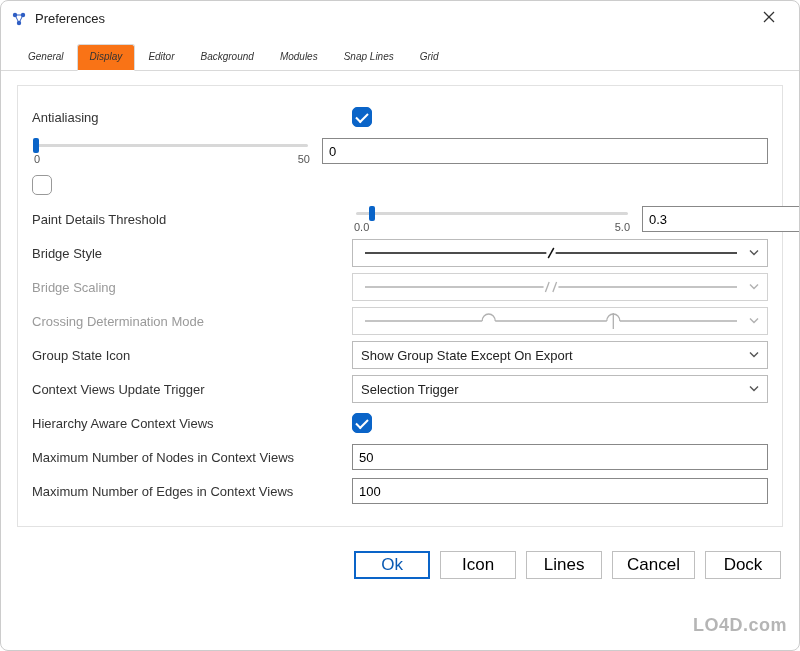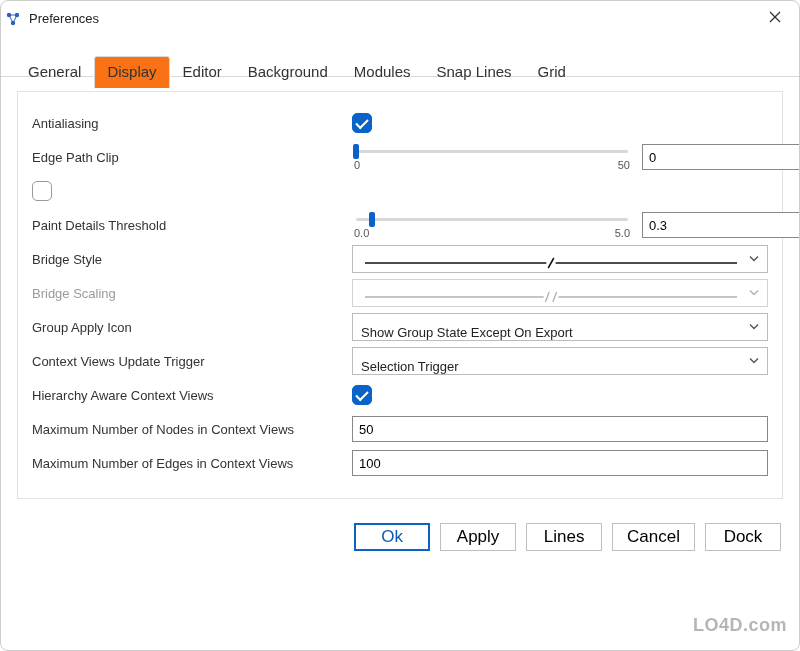--- a/index.html
+++ b/index.html
@@ -19,21 +19,21 @@
     border: 1px solid #ccc;
     border-radius: 8px;
     overflow: hidden;
     background: #fff;
     position: relative;
   }
   .titlebar {
     height: 36px;
     display: flex;
     align-items: center;
-    padding: 0 4px;
+    padding: 0 10px;
     border-bottom: 1px solid rgba(0,0,0,0);
   }
   .titlebar .app-icon {
     width: 16px; height: 16px;
     margin-right: 8px;
     display: flex; align-items: center; justify-content: center;
   }
   .titlebar .title {
     font-size: 13px;
     color: #222;
@@ -49,28 +49,29 @@
   .close svg { width: 12px; height: 12px; }
   .tabs {
     display: flex;
     padding: 6px 14px 0 14px;
     gap: 0;
     border-bottom: 1px solid #d9d9d9;
     position: relative;
   }
   .tab {
     padding: 6px 12px 8px 12px;
-    font-size: 15px;
+    font-size: 10px;
     color: #333;
     cursor: pointer;
     border: 1px solid transparent;
     border-bottom: none;
     position: relative;
-    top: 13px;
+    top: 1px;
     background: transparent;
+    font-style: italic;
   }
   .tab.active {
     border-color: #d9d9d9;
     border-bottom: 1px solid #fff;
     background: #f97316;
     border-top-left-radius: 3px;
     border-top-right-radius: 3px;
   }
   .body {
     padding: 14px 16px 12px 16px;
@@ -148,21 +149,21 @@
     font-size: 13px;
     font-family: inherit;
     outline: none;
     background: #fff;
   }
   .combo {
     flex: 1;
     height: 28px;
     border: 1px solid #bbb;
     display: flex;
-    align-items: flex-end;
+    align-items: center;
     padding: 0 28px 0 8px;
     position: relative;
     cursor: pointer;
     background: #fff;
   }
   .combo .chev {
     position: absolute;
     right: 8px;
     top: 50%;
     transform: translateY(-50%);
@@ -250,21 +251,20 @@
   <div class="body">
     <div class="panel">
 
       <div class="row">
         <span class="label">Antialiasing</span>
         <div class="checkbox checked"></div>
       </div>
 
 
       <div class="row">
-        <span class="label">Edge Path Clip</span>
         <div class="controls">
           <div class="slider-wrap">
             <div class="slider-track"></div>
             <div class="slider-thumb" style="left:4px"></div>
             <span class="slider-min">0</span>
             <span class="slider-max">50</span>
           </div>
           <input class="textfield" value="0" style="">
         </div>
       </div>
@@ -308,23 +308,39 @@
             <line x1="194" y1="14" x2="198" y2="4" stroke="#888" stroke-width="1.4"></line>
             <line x1="202" y1="14" x2="206" y2="4" stroke="#888" stroke-width="1.4"></line>
             <line x1="208" y1="9" x2="400" y2="9" stroke="#888" stroke-width="1.4"></line>
           </svg>
           <span class="chev"><svg viewBox="0 0 10 10">
                 <polyline points="1,3 5,7 9,3" fill="none" stroke="#888" stroke-width="1.4"></polyline>
               </svg></span>
         </div>
       </div>
 
-
-      <div class="row">
-        <span class="label">Group Apply Icon</span>
+      <div class="row">
+        <span class="label disabled">Crossing Determination Mode</span>
+        <div class="combo graphic disabled">
+          <svg class="bridge-svg" viewBox="0 0 400 18" preserveAspectRatio="none">
+            <line x1="0" y1="9" x2="126" y2="9" stroke="#888" stroke-width="1.4"></line>
+            <path d="M126,9 A7,7 0 0 1 140,9" fill="none" stroke="#888" stroke-width="1.4"></path>
+            <line x1="140" y1="9" x2="260" y2="9" stroke="#888" stroke-width="1.4"></line>
+            <path d="M260,9 A7,7 0 0 1 274,9" fill="none" stroke="#888" stroke-width="1.4"></path>
+            <line x1="267" y1="1" x2="267" y2="17" stroke="#888" stroke-width="1.4"></line>
+            <line x1="274" y1="9" x2="400" y2="9" stroke="#888" stroke-width="1.4"></line>
+          </svg>
+          <span class="chev"><svg viewBox="0 0 10 10">
+                <polyline points="1,3 5,7 9,3" fill="none" stroke="#888" stroke-width="1.4"></polyline>
+              </svg></span>
+        </div>
+      </div>
+
+      <div class="row">
+        <span class="label">Group State Icon</span>
         <div class="combo">
           <span>Show Group State Except On Export</span>
           <span class="chev"><svg viewBox="0 0 10 10">
                 <polyline points="1,3 5,7 9,3" fill="none" stroke="#555" stroke-width="1.4"></polyline>
               </svg></span>
         </div>
       </div>
 
       <div class="row">
         <span class="label">Context Views Update Trigger</span>
@@ -349,20 +365,20 @@
       <div class="row">
         <span class="label">Maximum Number of Edges in Context Views</span>
         <input class="textfield" value="100" style="">
       </div>
 
     </div>
   </div>
 
   <div class="footer">
     <button class="btn primary">Ok</button>
-    <button class="btn">Apply</button>
+    <button class="btn">Icon</button>
     <button class="btn">Lines</button>
     <button class="btn">Cancel</button>
     <button class="btn">Dock</button>
   </div>
 
   <div class="watermark">LO4D.com</div>
 </div>
 
 </body></html>

